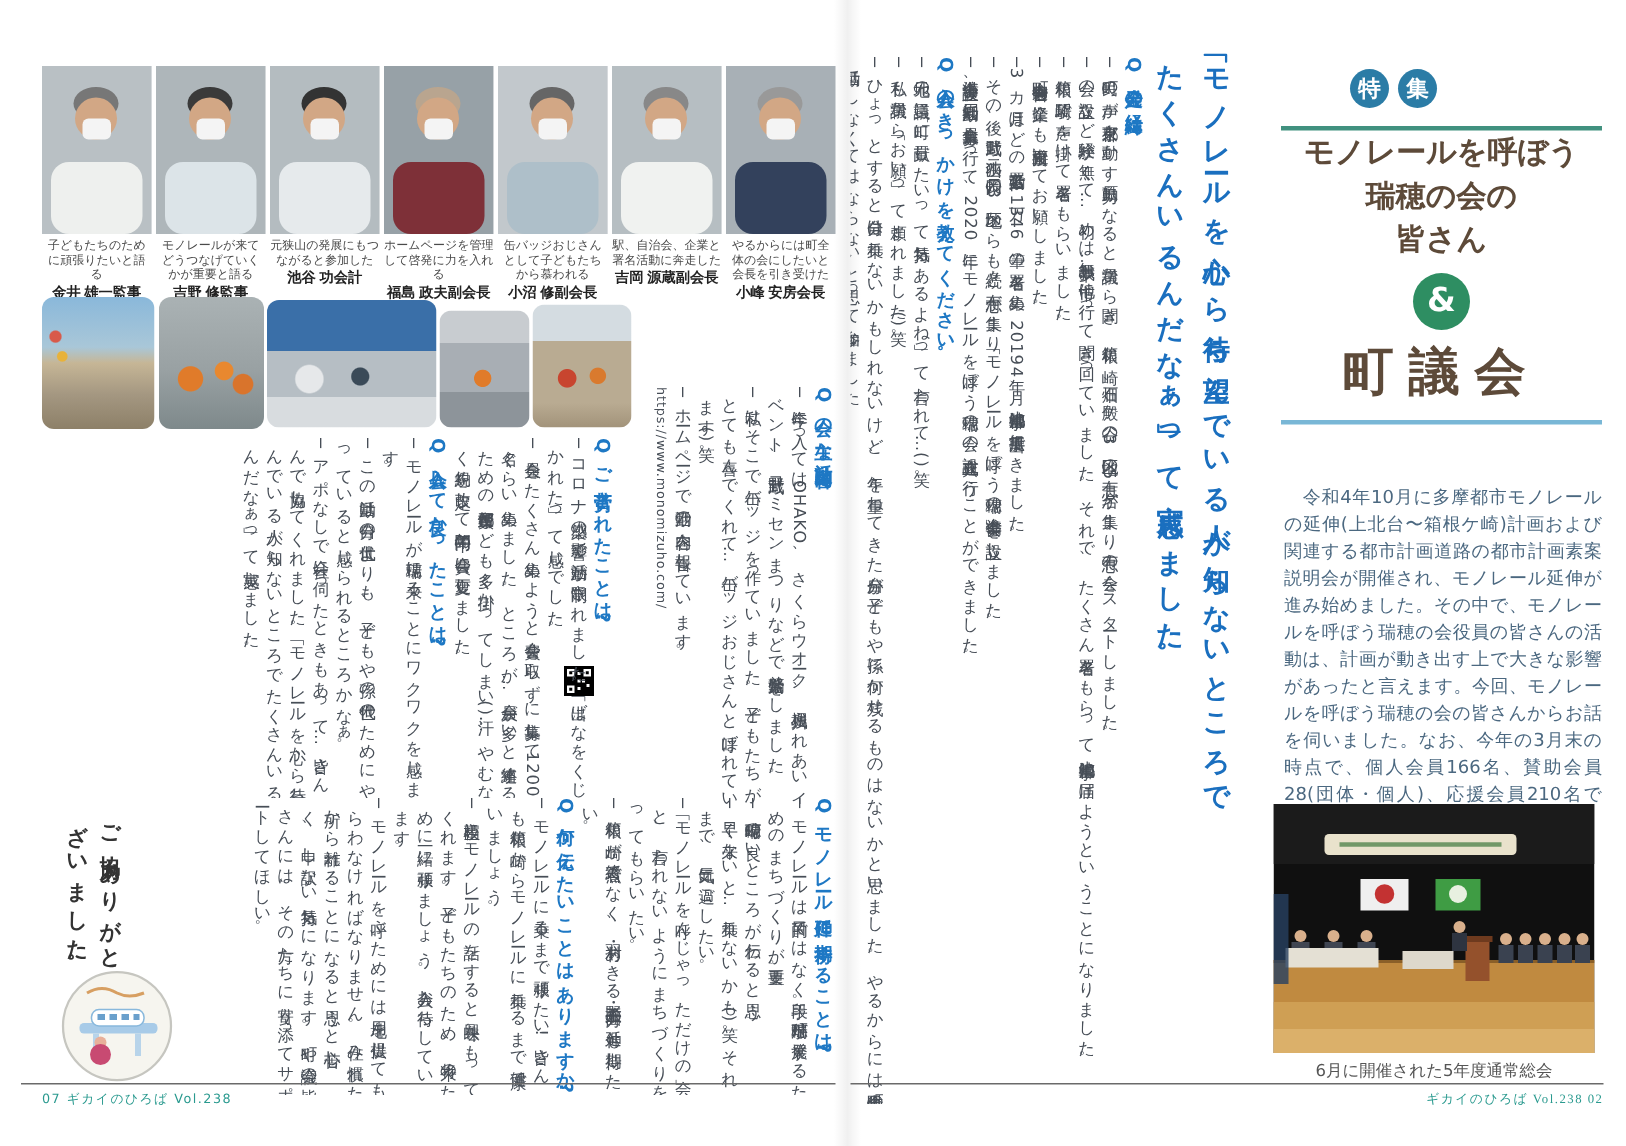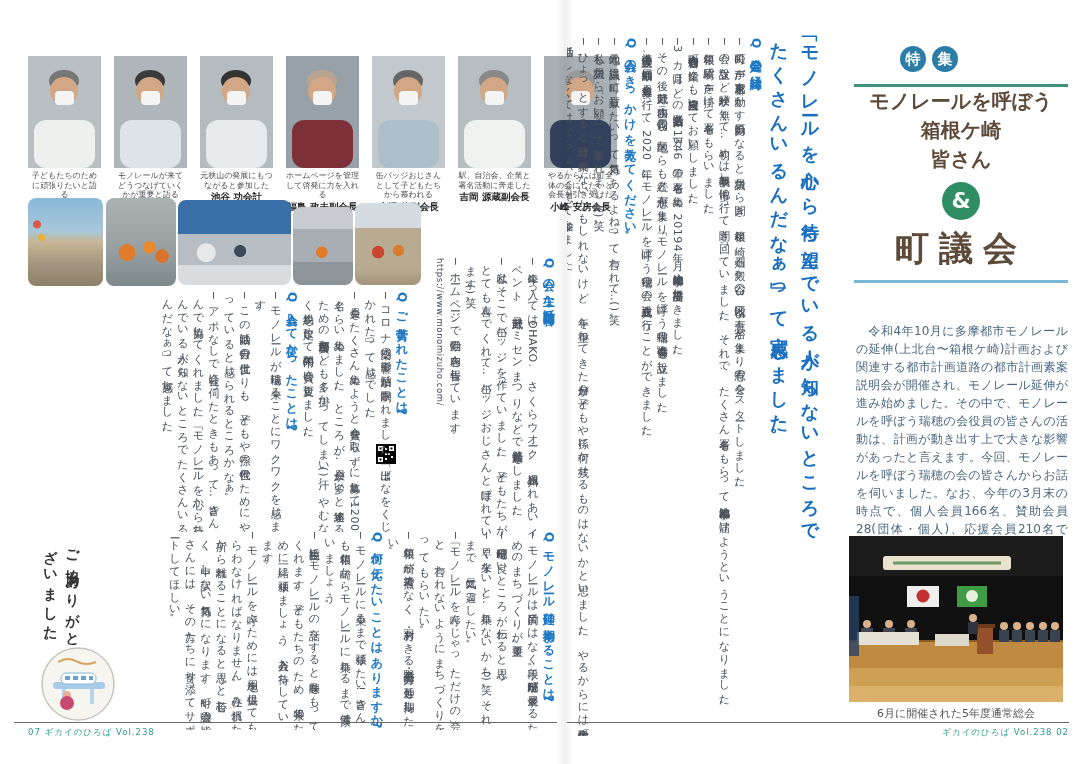--- a/index.html
+++ b/index.html
@@ -5,21 +5,21 @@
   html,body{margin:0;padding:0;background:#f4f4f2;}
   #spread{position:relative;width:1084px;height:764px;background:#ffffff;overflow:hidden;
           font-family:"DejaVu Sans",sans-serif;color:#3d434b;}
   .abs{position:absolute;}
   
   .vflow{writing-mode:vertical-rl;text-orientation:mixed;overflow:hidden;text-align:start;}
   .q{color:#1e78c4;font-weight:bold;font-size:12px;line-height:17px;letter-spacing:1px;}
   .a{font-size:11px;line-height:15.5px;letter-spacing:0.6px;color:#474e57;}
   .a.url{font-size:8.5px;color:#474e57;}
   
-  #people-strip{left:28px;top:56px;width:532px;display:flex;gap:13px;}
+  #people-strip{left:28px;top:44px;width:532px;display:flex;gap:3px;font-family:Liberation Serif, serif;}
   .person{margin:0;width:73px;flex:0 0 73px;}
   .pphoto{width:73px;height:112px;overflow:hidden;background:#b5bcc0;}
   .person figcaption{font-size:8px;line-height:9.5px;text-align:center;color:#4a4a4a;margin-top:3px;}
   .pname{font-size:9.5px;font-weight:bold;text-align:center;color:#222;margin-top:1px;}
   
   .event{border-radius:8px;overflow:hidden;}
   .e1{background:
       radial-gradient(circle at 12% 30%,#d85a4a 0 4%,transparent 5%),
       radial-gradient(circle at 18% 45%,#e8b23a 0 4%,transparent 5%),
       linear-gradient(180deg,#8ab8da 0%,#a9c7d8 38%,#c6b696 50%,#a49781 74%,#8d8068 100%);}
@@ -236,21 +236,21 @@
 
   <div id="quote" class="abs vflow" style="left:762px;top:30px;width:64px;height:520px;">「モノレールを心から待ち望んでいる人が知らないところでたくさんいるんだなぁ」って実感しました。</div>
 
   <div id="feature" class="abs" style="left:854px;top:46px;">
     <div class="tokushu">
       <span>特</span>
       <span>集</span>
     </div>
     <div class="rule-green"></div>
     <div class="title-line">モノレールを呼ぼう</div>
-    <div class="title-line">箱根ケ崎</div>
+    <div class="title-line">瑞穂の会の</div>
     <div class="title-line">皆さん</div>
     <div class="amp">&amp;</div>
     <div id="machigikai">町議会</div>
     <div class="rule-blue"></div>
   </div>
 
   <div id="lead" class="abs" style="left:856px;top:322px;width:212px;height:212px;">　令和4年10月に多摩都市モノレールの延伸(上北台〜箱根ケ崎)計画および関連する都市計画道路の都市計画素案説明会が開催され、モノレール延伸が進み始めました。その中で、モノレールを呼ぼう瑞穂の会役員の皆さんの活動は、計画が動き出す上で大きな影響があったと言えます。今回、モノレールを呼ぼう瑞穂の会の皆さんからお話を伺いました。なお、今年の3月末の時点で、個人会員166名、賛助会員28(団体・個人)、応援会員210名です。</div>
 
   <svg class="abs" style="left:849px;top:536px;" width="214" height="166" viewBox="0 0 214 166">
     <rect width="214" height="166" fill="#101010"></rect>
@@ -289,15 +289,15 @@
       <circle cx="194" cy="90" r="4" fill="#d9b08c"></circle>
         <rect x="189" y="94" width="10" height="12" fill="#3a4250"></rect>
       <circle cx="206" cy="90" r="4" fill="#d9b08c"></circle>
         <rect x="201" y="94" width="10" height="12" fill="#3a4250"></rect>
     </g>
     <rect x="0" y="60" width="10" height="60" fill="#274060" opacity="0.8"></rect>
   </svg>
   <div id="assembly-caption" class="abs" style="left:849px;top:706px;width:214px;">6月に開催された5年度通常総会</div>
 
   <div class="abs footer-rule" style="left:567px;top:722px;width:502px;"></div>
-  <div class="abs footer-text" style="left:869px;top:727px;width:200px;text-align:right;">ギカイのひろば Vol.238 02</div>
+  <div class="abs footer-text" style="left:869px;top:727px;width:200px;text-align:right;font-family:Liberation Serif, serif;">ギカイのひろば Vol.238 02</div>
 
 </div>
 
 </body></html>

